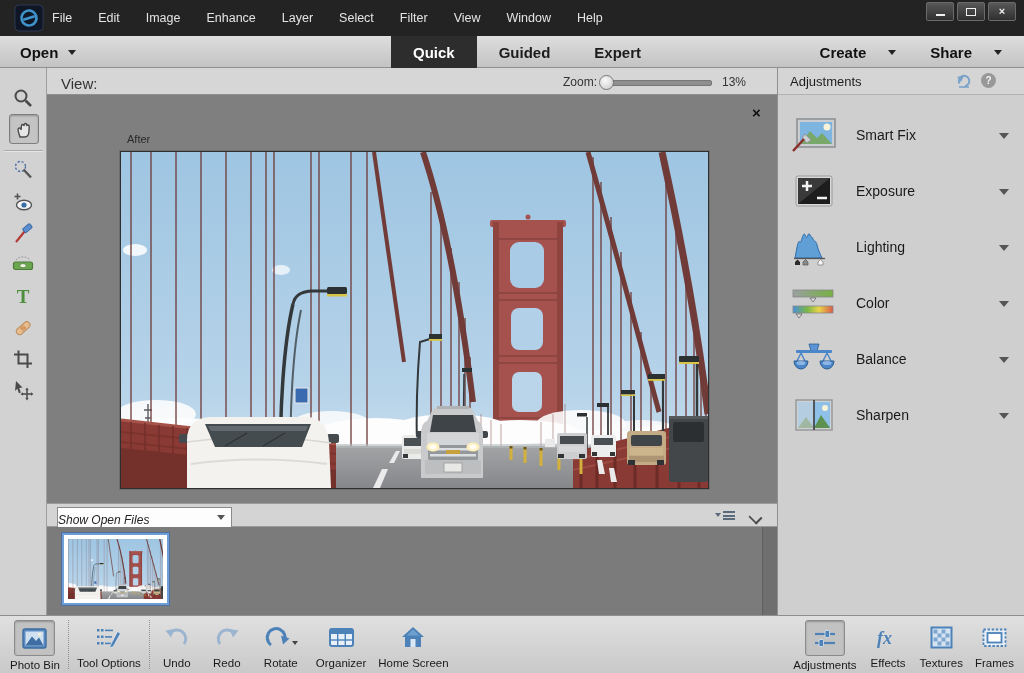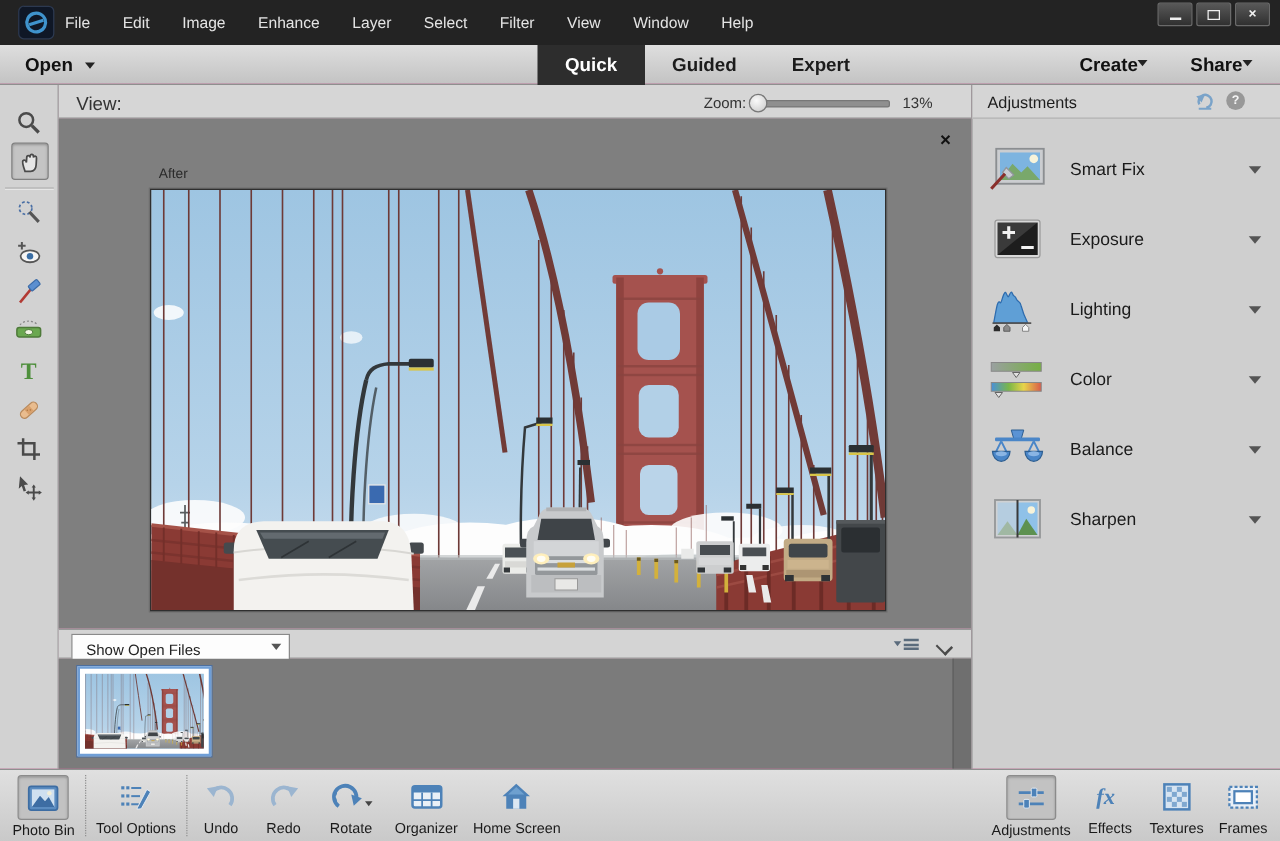--- a/index.html
+++ b/index.html
@@ -17,23 +17,23 @@
   .min-glyph{width:9px;height:0;border-bottom:2px solid #f0f0f0;margin-top:7px;}
   .max-glyph{width:8px;height:6px;border:1.5px solid #f0f0f0;}
   
   .modebar{position:absolute;left:0;top:36px;width:1024px;height:32px;
            background:linear-gradient(#dedede,#c3c3c3);border-bottom:1px solid #8f8f8f;box-sizing:border-box;}
   .open-btn{position:absolute;left:20px;top:0;height:32px;display:flex;align-items:center;gap:10px;
             font-size:15px;font-weight:bold;color:#111;}
   .caret-down{width:0;height:0;border:4px solid transparent;border-top:5px solid #222;margin-top:4px;}
   .tabs{position:absolute;left:391px;top:0;height:32px;display:flex;}
   .tab{height:32px;display:flex;align-items:center;padding:0 22px;font-size:15px;font-weight:bold;color:#1c1c1c;}
-  .tab.active{background:#2d2d2d;color:#fff;margin-left:39px;}
+  .tab.active{background:#2d2d2d;color:#fff;}
   .create-share{position:absolute;right:22px;top:0;height:32px;display:flex;align-items:center;gap:34px;}
-  .cs-btn{display:flex;align-items:flex-start;gap:0;font-size:15px;font-weight:bold;color:#111;}
+  .cs-btn{display:flex;align-items:center;gap:22px;font-size:15px;font-weight:bold;color:#111;}
   
   .viewbar{position:absolute;left:47px;top:68px;width:730px;height:27px;background:#d6d6d6;
            border-bottom:1px solid #8f8f8f;box-sizing:border-box;}
   .view-label{position:absolute;left:14px;top:7px;font-size:15px;color:#333;}
   .dropdown{position:absolute;background:#fdfdfd;border:1px solid #8a8a8a;display:flex;align-items:center;
             font-size:12px;color:#222;box-sizing:border-box;}
   .dd-view{left:50px;top:3px;width:168px;height:19px;padding-left:8px;}
   .dd-arrow{position:absolute;right:6px;top:7px;width:0;height:0;border:4px solid transparent;border-top:5px solid #555;}
   .zoom-label{position:absolute;left:516px;top:7px;font-size:12px;color:#333;}
   .zoom-track{position:absolute;left:553px;top:12px;width:110px;height:4px;background:#8f8f8f;
@@ -50,21 +50,21 @@
   
   .canvas{position:absolute;left:47px;top:95px;width:730px;height:408px;background:#7f7f7f;}
   .canvas-close{position:absolute;left:705px;top:10px;font-size:15px;font-weight:bold;color:#111;line-height:1;cursor:default;}
   .photo-label{position:absolute;left:80px;top:38px;font-size:11px;color:#2a2a2a;}
   .photo{position:absolute;left:73px;top:56px;width:587px;height:336px;border:1px solid #2f2f2f;
          box-shadow:0 0 0 1px #6e6e6e;}
   .photo svg{display:block;}
   
   .openbar{position:absolute;left:47px;top:503px;width:730px;height:24px;background:#d4d4d4;
            border-top:1px solid #9a9a9a;border-bottom:1px solid #9a9a9a;box-sizing:border-box;}
-  .dd-openfiles{left:10px;top:3px;width:175px;height:25px;padding-left:11px;}
+  .dd-openfiles{left:10px;top:3px;width:175px;height:25px;padding-left:0;font-style:italic;}
   .panelmenu{position:absolute;left:668px;top:6px;width:22px;height:12px;}
   .pm-tri{position:absolute;left:0;top:3px;width:0;height:0;border:3px solid transparent;border-top:4px solid #5a6b7c;}
   .pm-lines{position:absolute;left:8px;top:1px;width:12px;}
   .pm-lines div{height:0;border-top:2px solid #5a6b7c;margin-bottom:1.5px;}
   .collapse-chev{position:absolute;left:703px;top:8px;width:9px;height:9px;border-right:2.5px solid #4a4a4a;
                  border-bottom:2.5px solid #4a4a4a;transform:rotate(45deg) scale(1,.8);transform-origin:center;}
   
   .photobin{position:absolute;left:47px;top:527px;width:730px;height:88px;background:#7b7b7b;}
   .thumb{position:absolute;left:15px;top:6px;width:103px;height:68px;background:#fff;
          border:2px solid #6f9ed6;box-shadow:0 0 0 1px #4d6f9e;}

